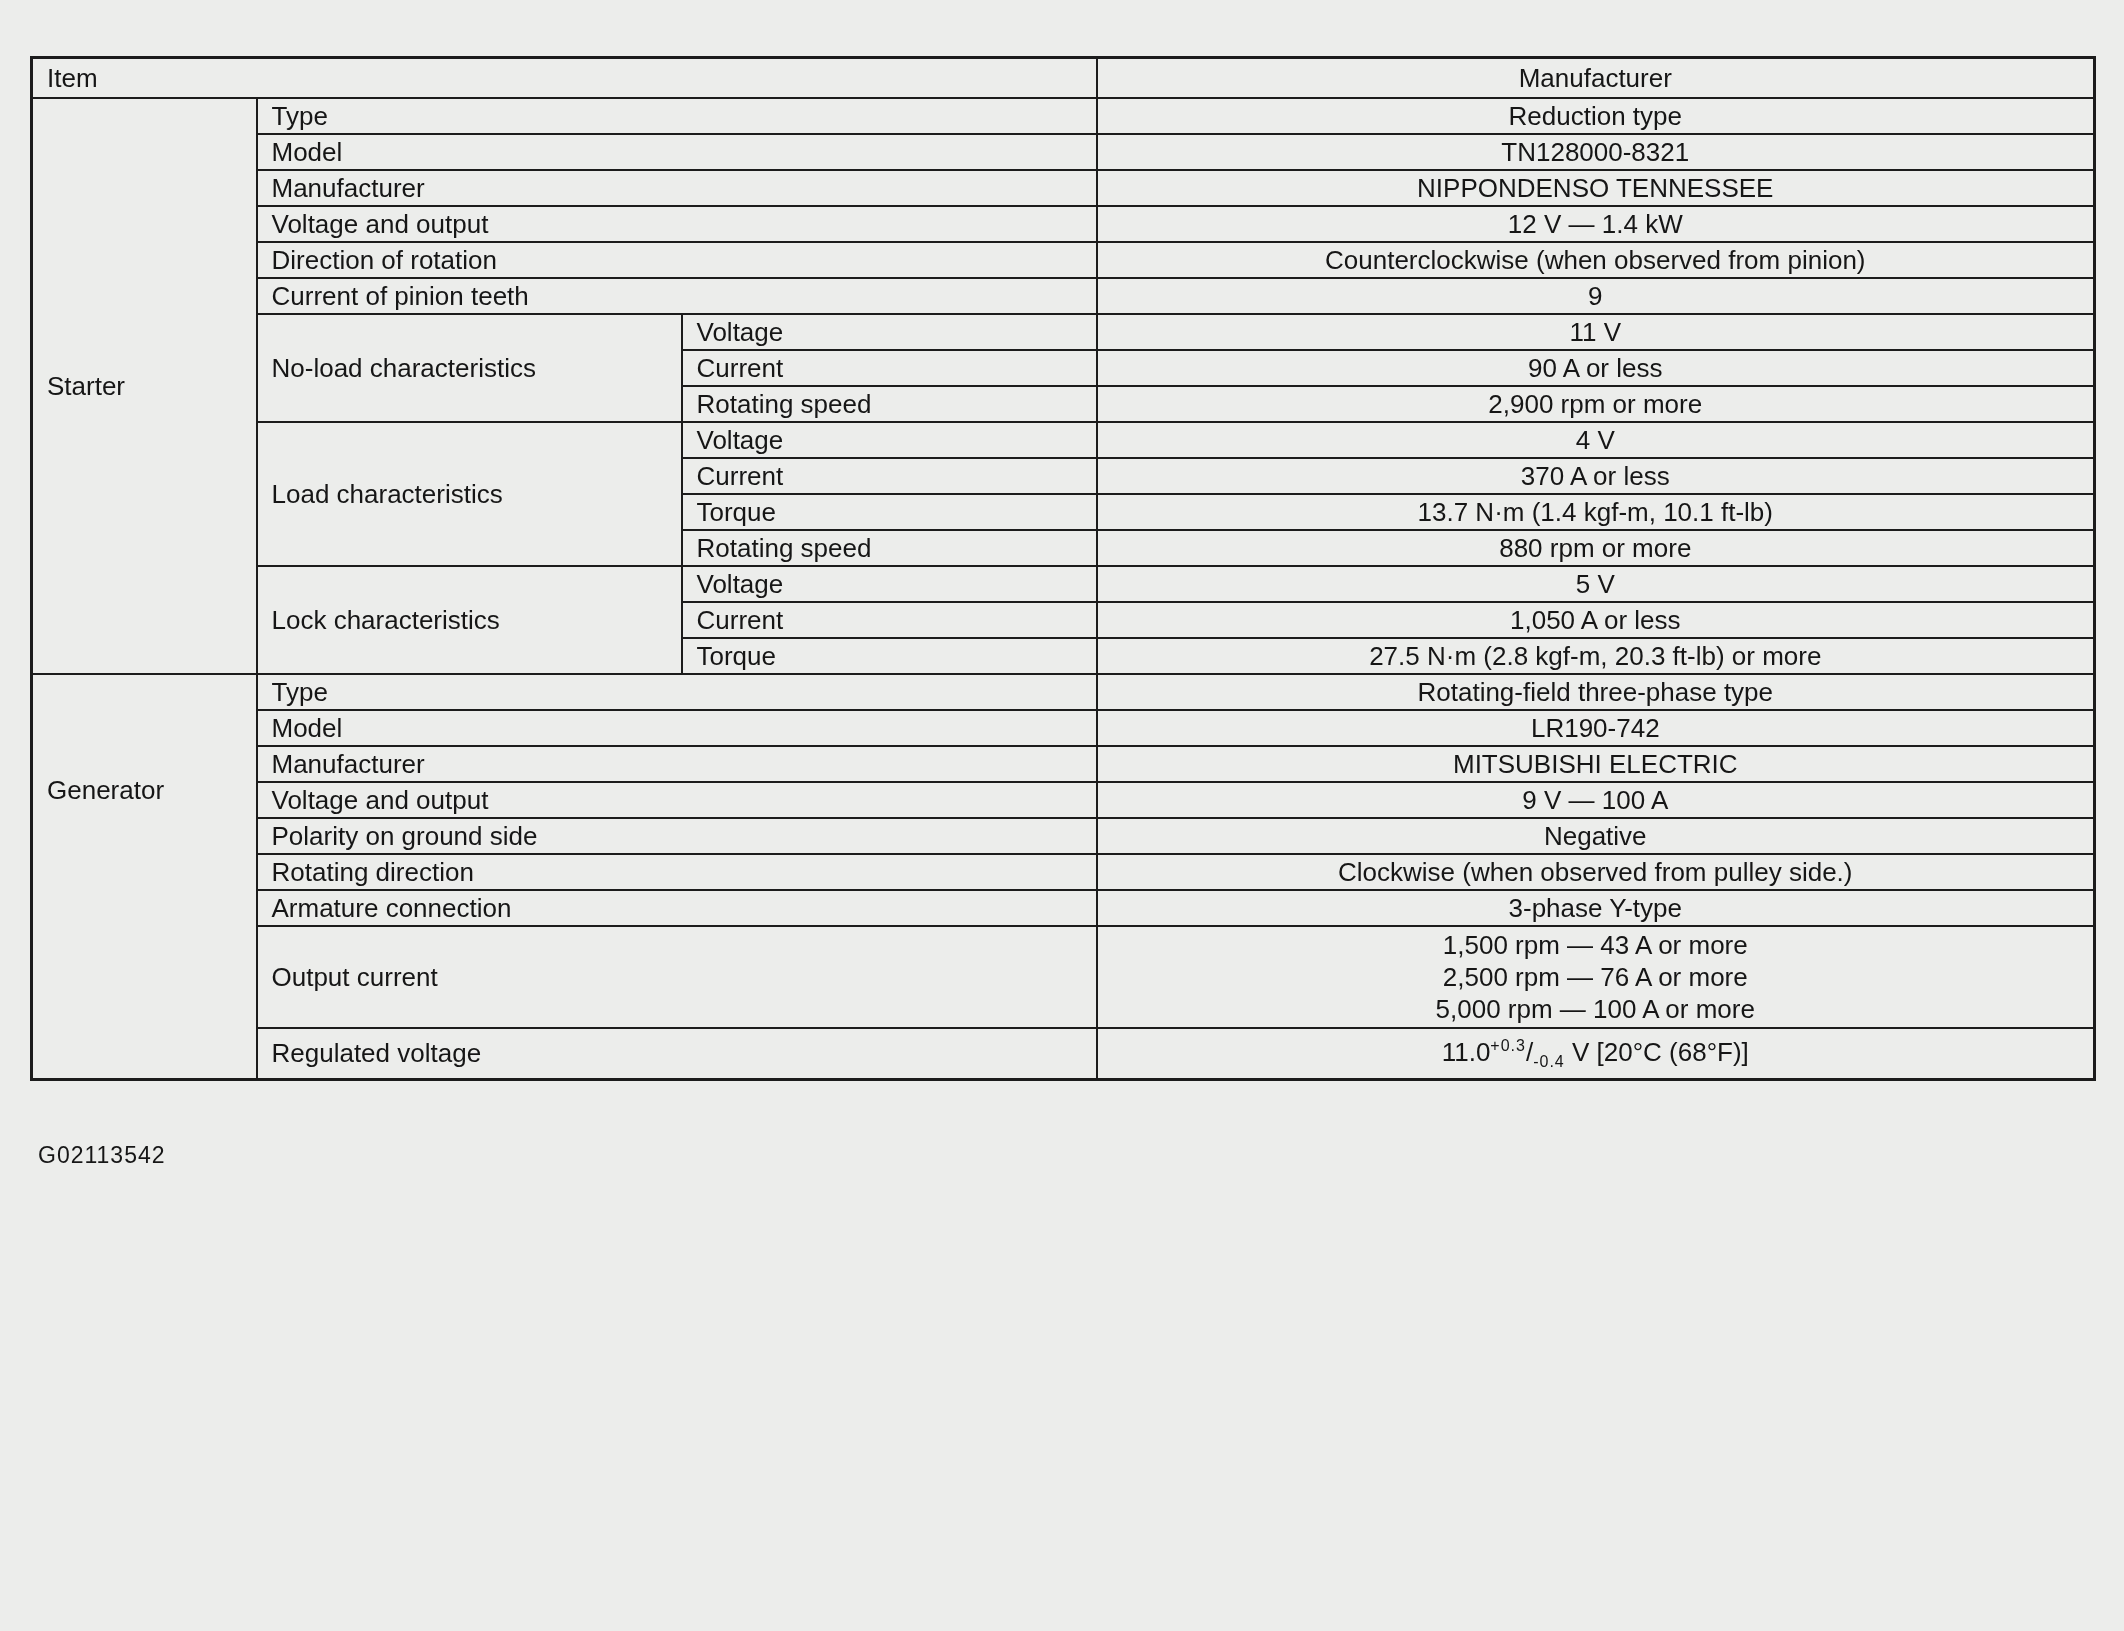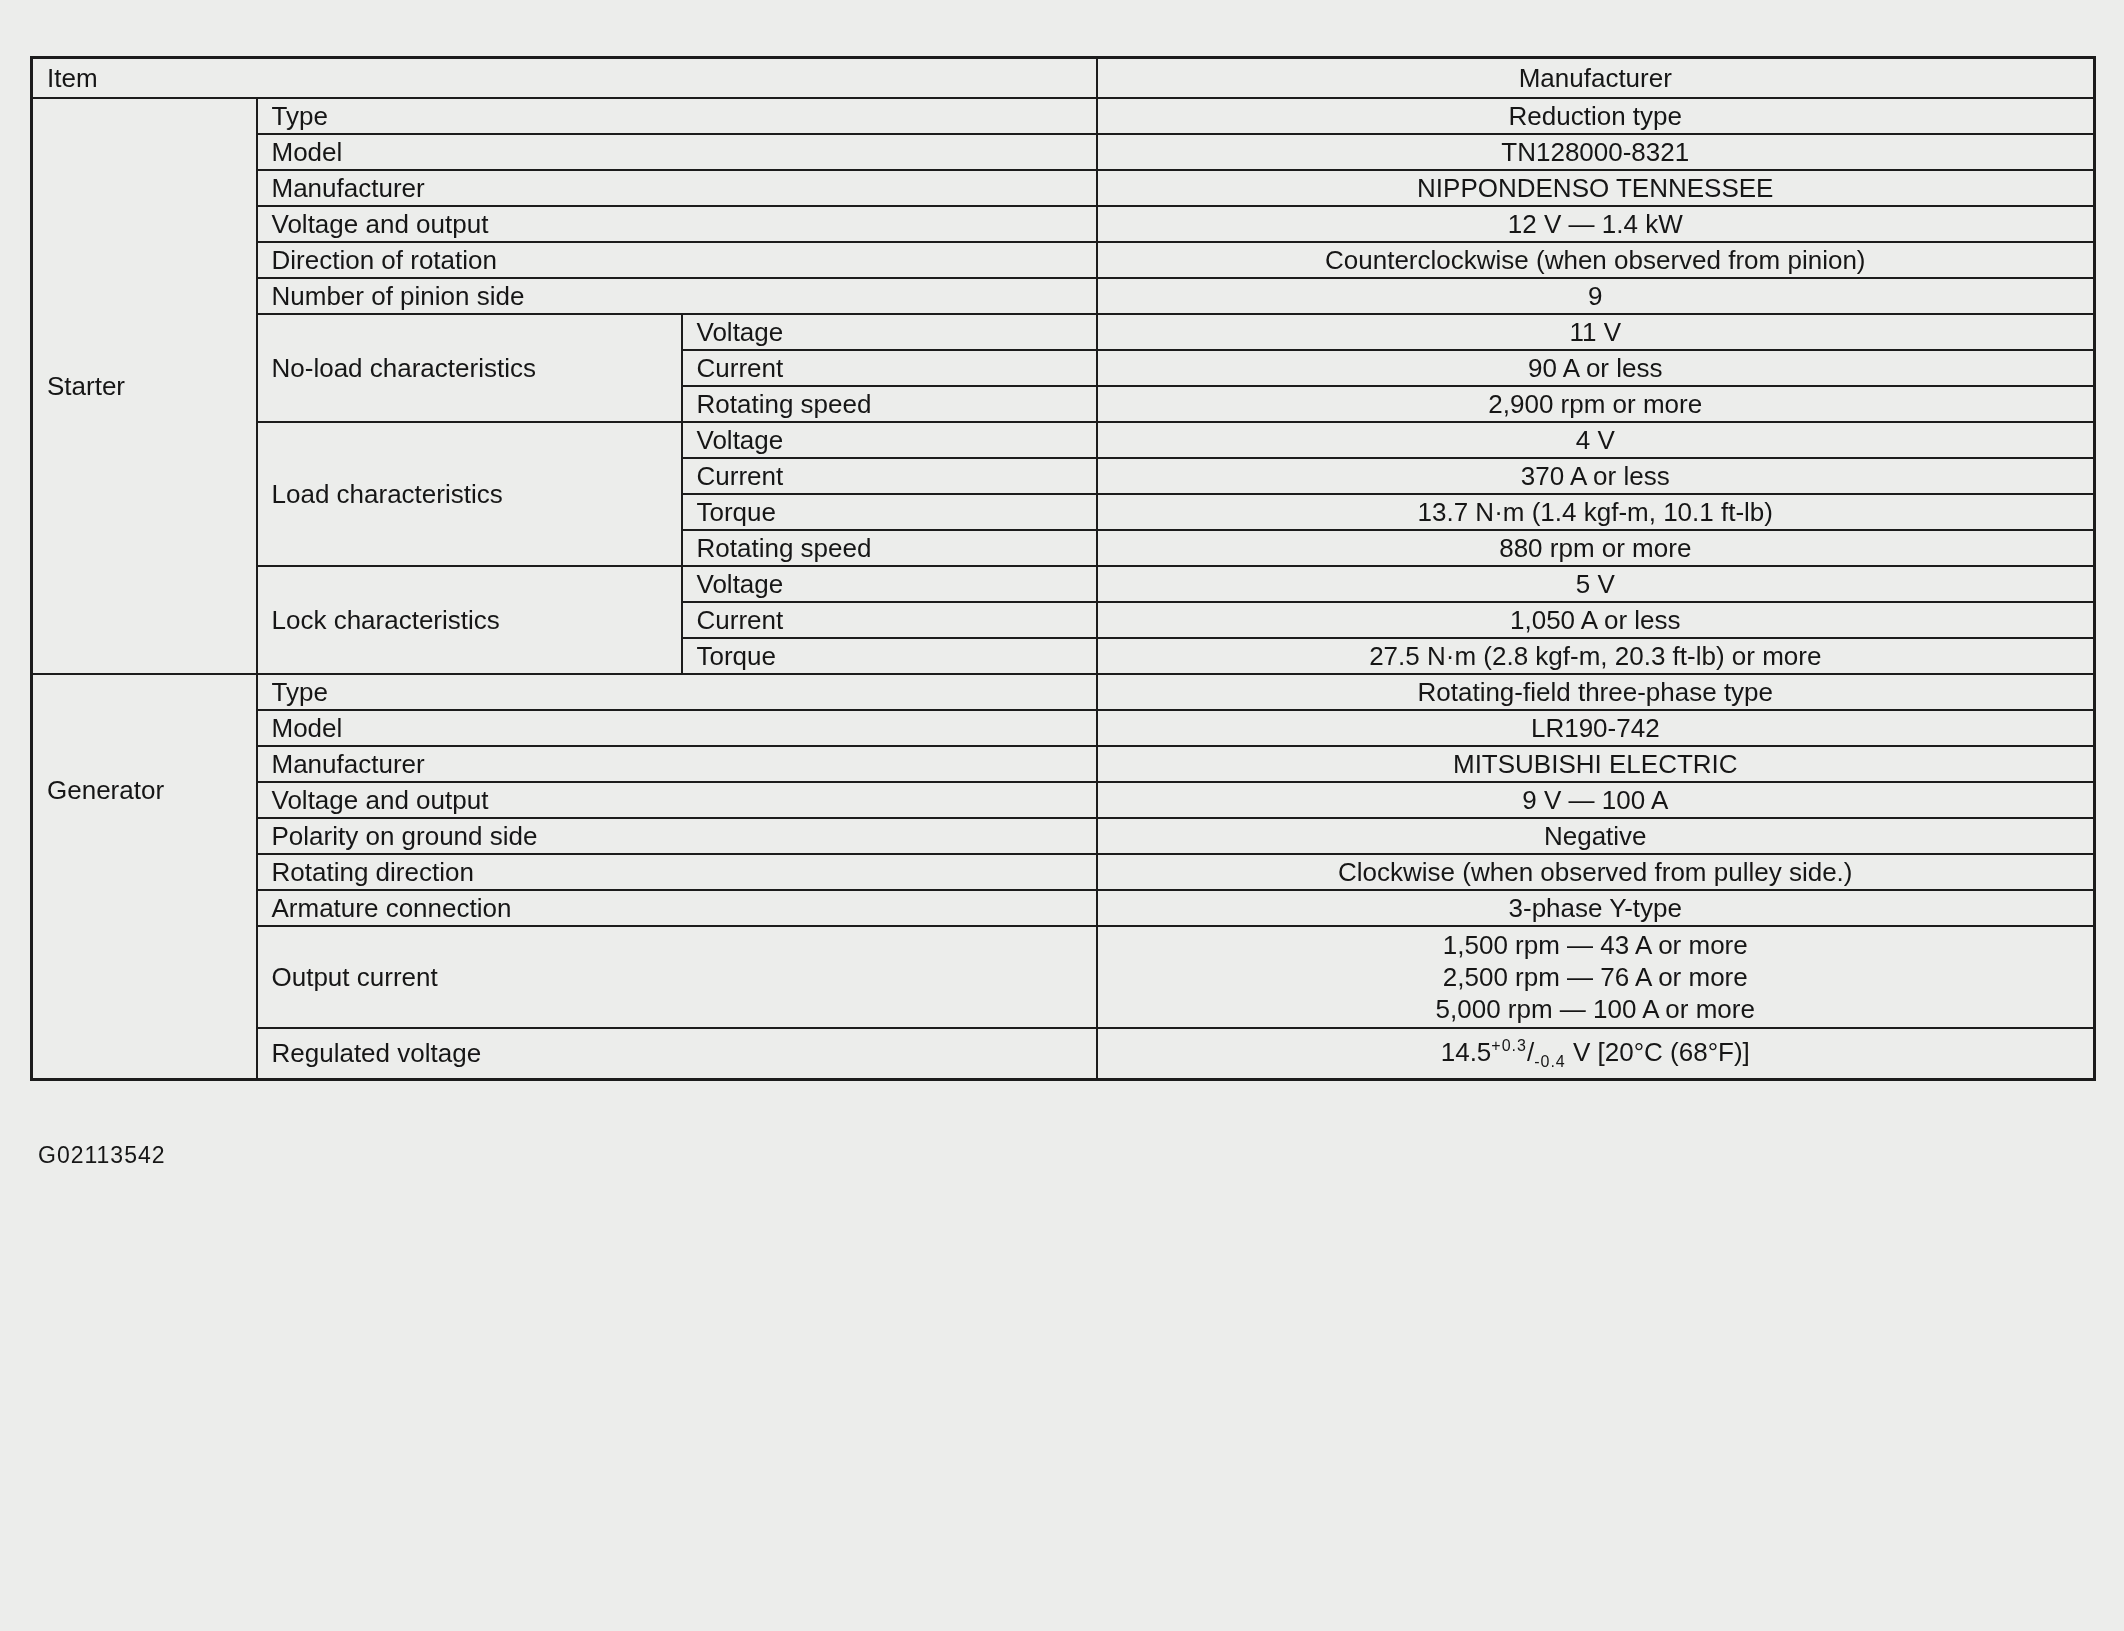--- a/index.html
+++ b/index.html
@@ -114,21 +114,21 @@
     </tr>
     <tr>
       <td colspan="2" class="cell-left">Voltage and output</td>
       <td class="cell-center">12 V — 1.4 kW</td>
     </tr>
     <tr>
       <td colspan="2" class="cell-left">Direction of rotation</td>
       <td class="cell-center">Counterclockwise (when observed from pinion)</td>
     </tr>
     <tr>
-      <td colspan="2" class="cell-left">Number of pinion side</td>
+      <td colspan="2" class="cell-left">Current of pinion teeth</td>
       <td class="cell-center">9</td>
     </tr>
 
     <tr>
       <td rowspan="3" class="cell-left">No-load characteristics</td>
       <td class="cell-left">Voltage</td>
       <td class="cell-center">11 V</td>
     </tr>
     <tr>
       <td class="cell-left">Current</td>
@@ -206,21 +206,21 @@
       <td class="cell-center multiline">
         <div>1,500 rpm — 43 A or more</div>
         <div>2,500 rpm — 76 A or more</div>
         <div>5,000 rpm — 100 A or more</div>
       </td>
     </tr>
 
     <tr>
       <td colspan="2" class="cell-left">Regulated voltage</td>
       <td class="cell-center">
-        <span>14.5</span><span class="rv-sup">+0.3</span><span>/</span><span class="rv-sub">-0.4</span><span> V [20°C (68°F)]</span>
+        <span>11.0</span><span class="rv-sup">+0.3</span><span>/</span><span class="rv-sub">-0.4</span><span> V [20°C (68°F)]</span>
       </td>
     </tr>
 
   </tbody>
     </table>
 
   <div class="footer-code">G02113542</div>
 
 </div>
 

